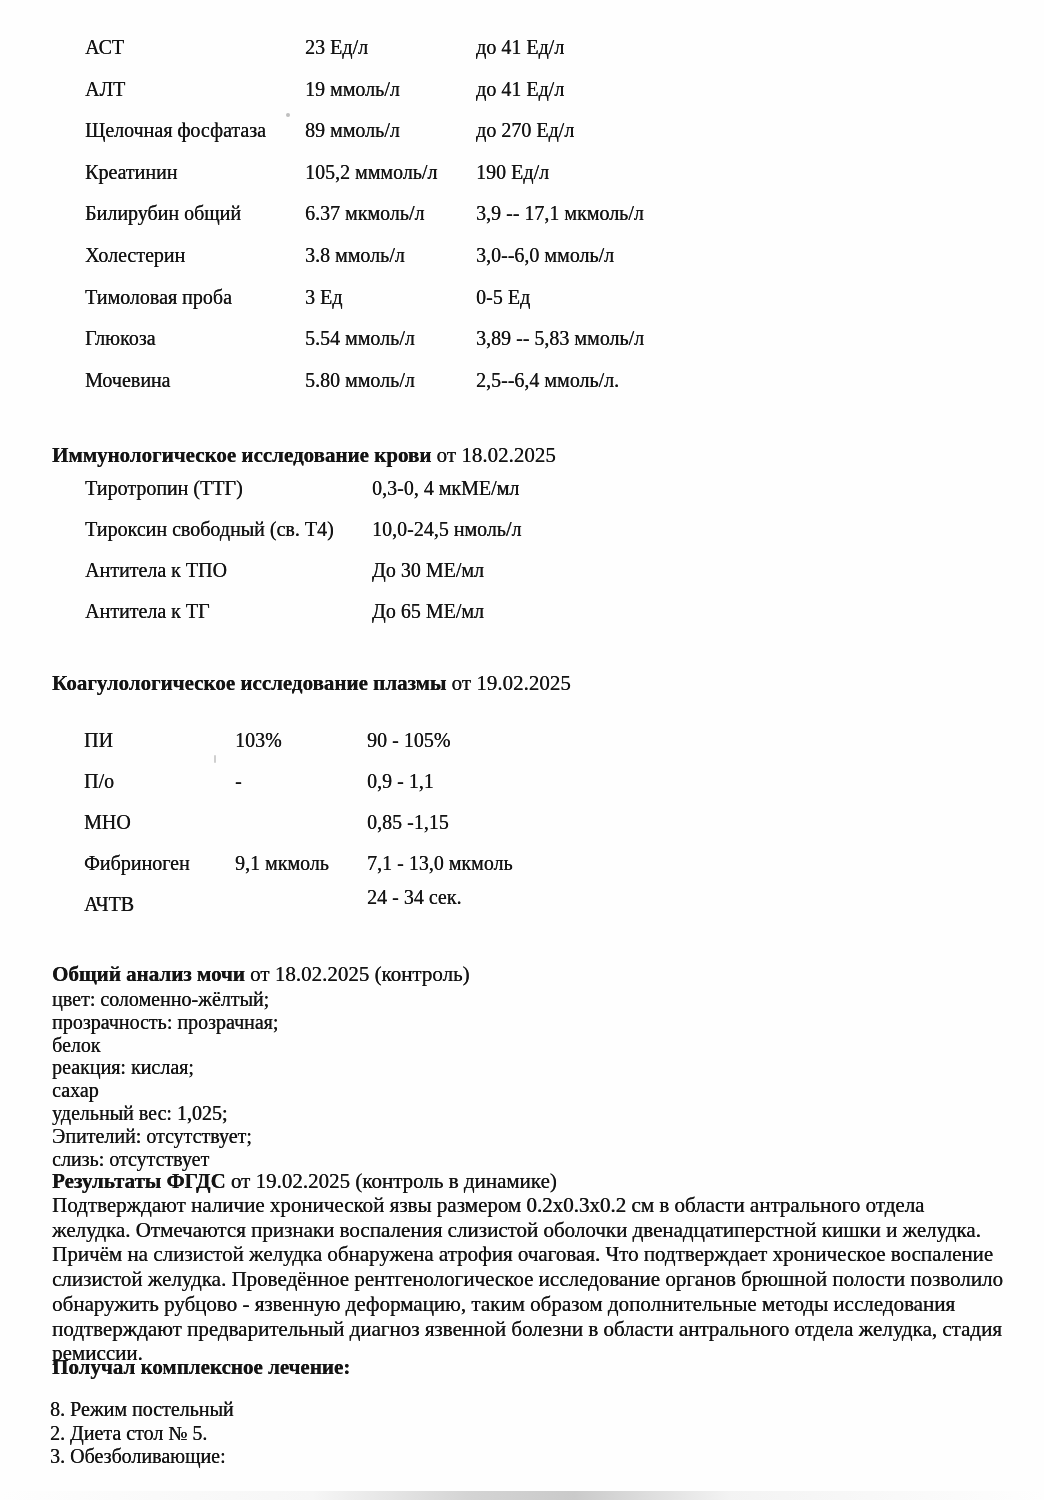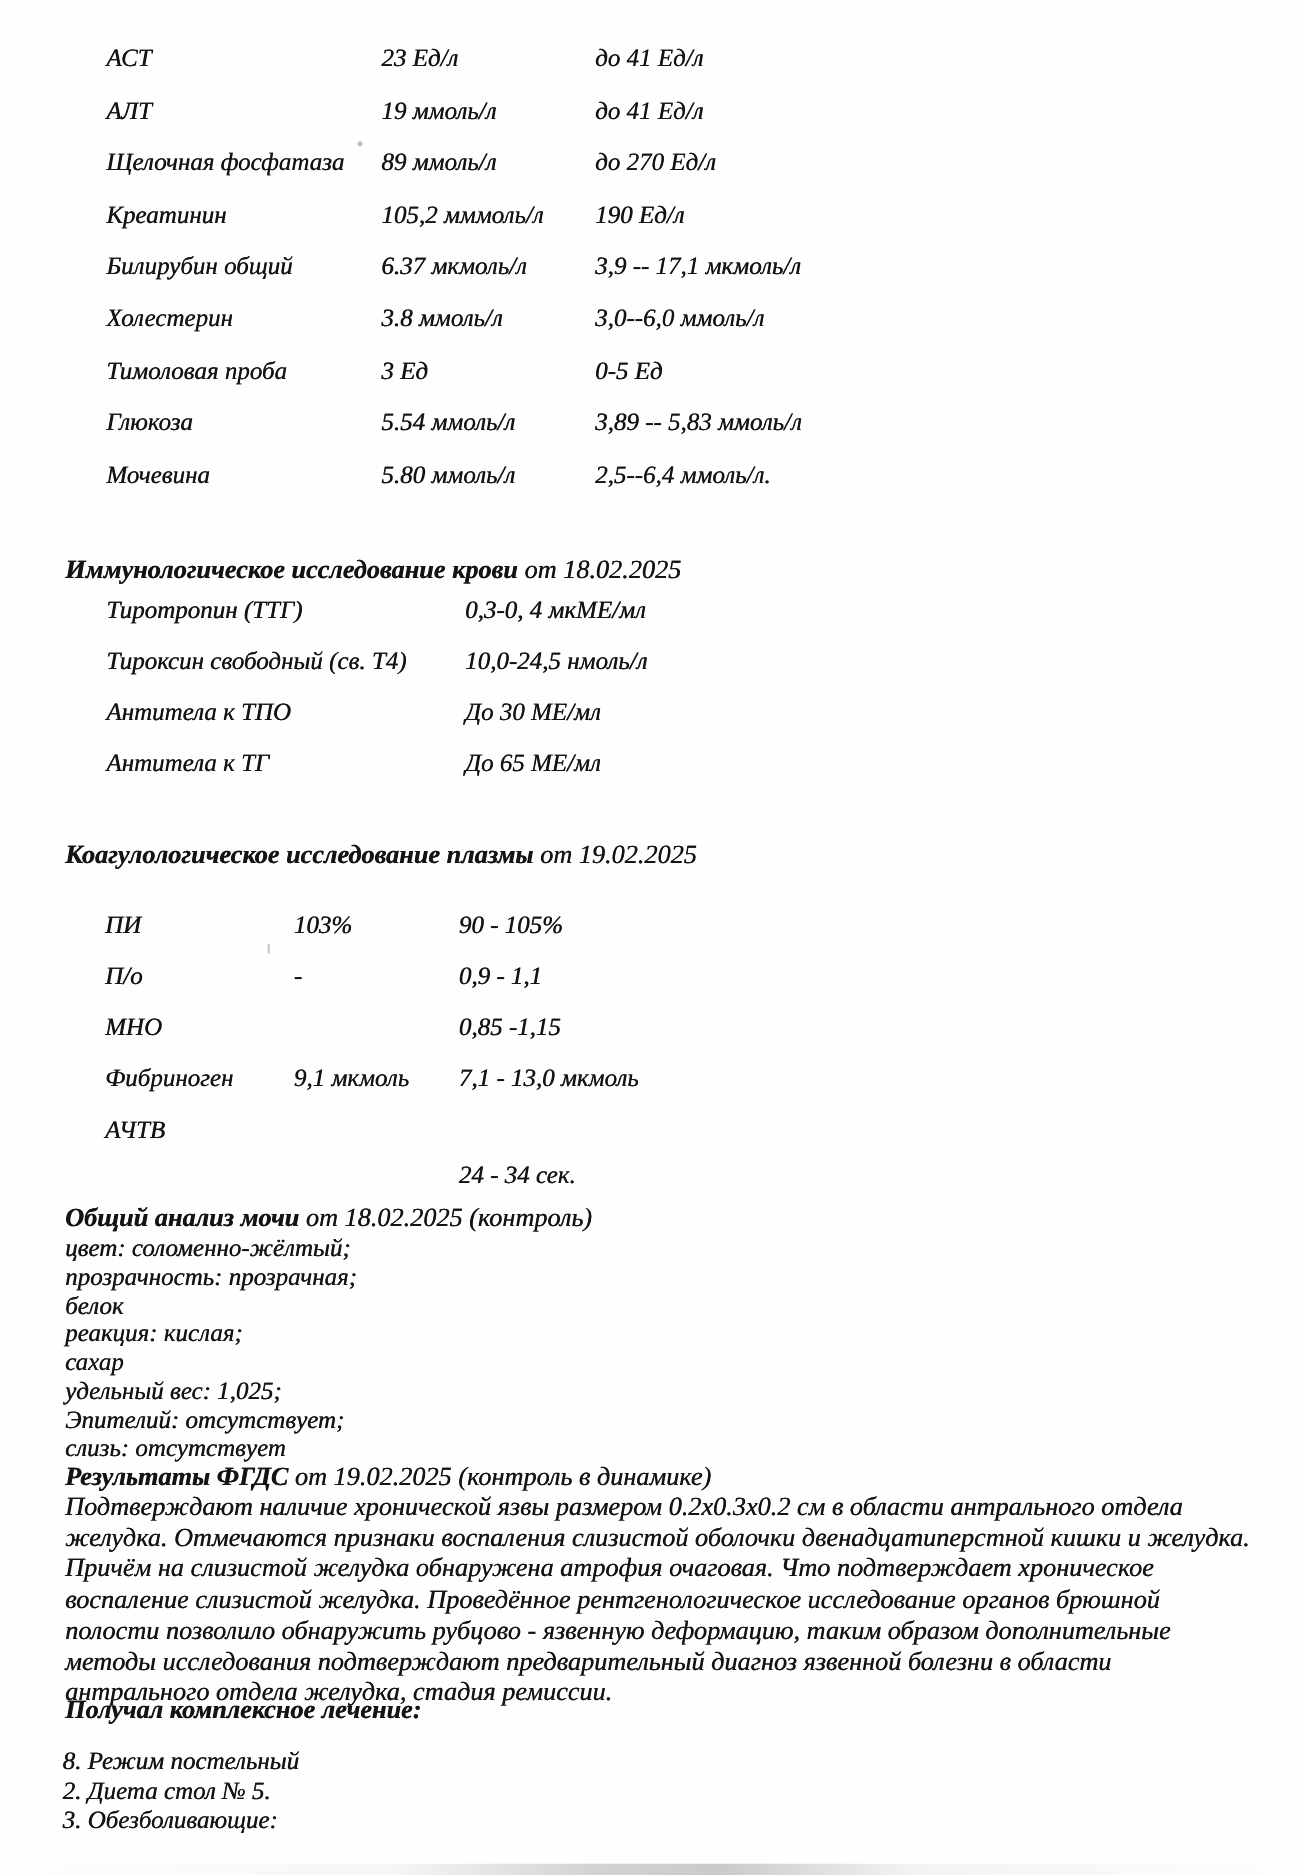--- a/index.html
+++ b/index.html
@@ -5,36 +5,35 @@
   html,body{margin:0;padding:0;background:#e9e9e9;}
   .page{
     position:relative;
     width:1044px;height:1500px;
     margin:0 auto;
     background:#fefefe;
     font-family:"Liberation Serif","DejaVu Serif",serif;
     color:#141414;
     overflow:hidden;
     text-shadow:0.3px 0 0 currentColor; 
-    font-style:italic;
   }
   .sec-h{position:absolute;font-size:21px;white-space:nowrap;}
   .sec-h b{font-weight:bold;}
   .tbl{position:absolute;font-size:20px;}
   .row{display:flex;align-items:flex-start;}
   .bio .row{height:41.6px;}
   .imm .row{height:41px;}
   .coa .row{height:41px;}
   .bio .c-name{width:220px;}
   .bio .c-val{width:171px;}
   .imm .c-name{width:287px;}
   .coa .c-name{width:151px;}
   .coa .c-val{width:132px;}
   .cell{white-space:nowrap;}
-  .up7{position:relative;top:-7px;margin-top:43px;}
+  .up7{position:relative;top:-7px;}
   .lines{position:absolute;font-size:20px;line-height:22.8px;}
   .para{position:absolute;font-size:21px;line-height:24.7px;}
   .treat-list{position:absolute;font-size:20px;line-height:23.6px;}
   
   .speck{position:absolute;background:#8a8a8a;border-radius:50%;}
   .speck-dot{left:286px;top:113px;width:4px;height:4px;opacity:.55;}
   .speck-tick{left:214px;top:755px;width:2px;height:8px;border-radius:2px;opacity:.4;}
   .bottom-smudge{
     position:absolute;left:0;bottom:0;width:1044px;height:9px;
     background:linear-gradient(90deg,

